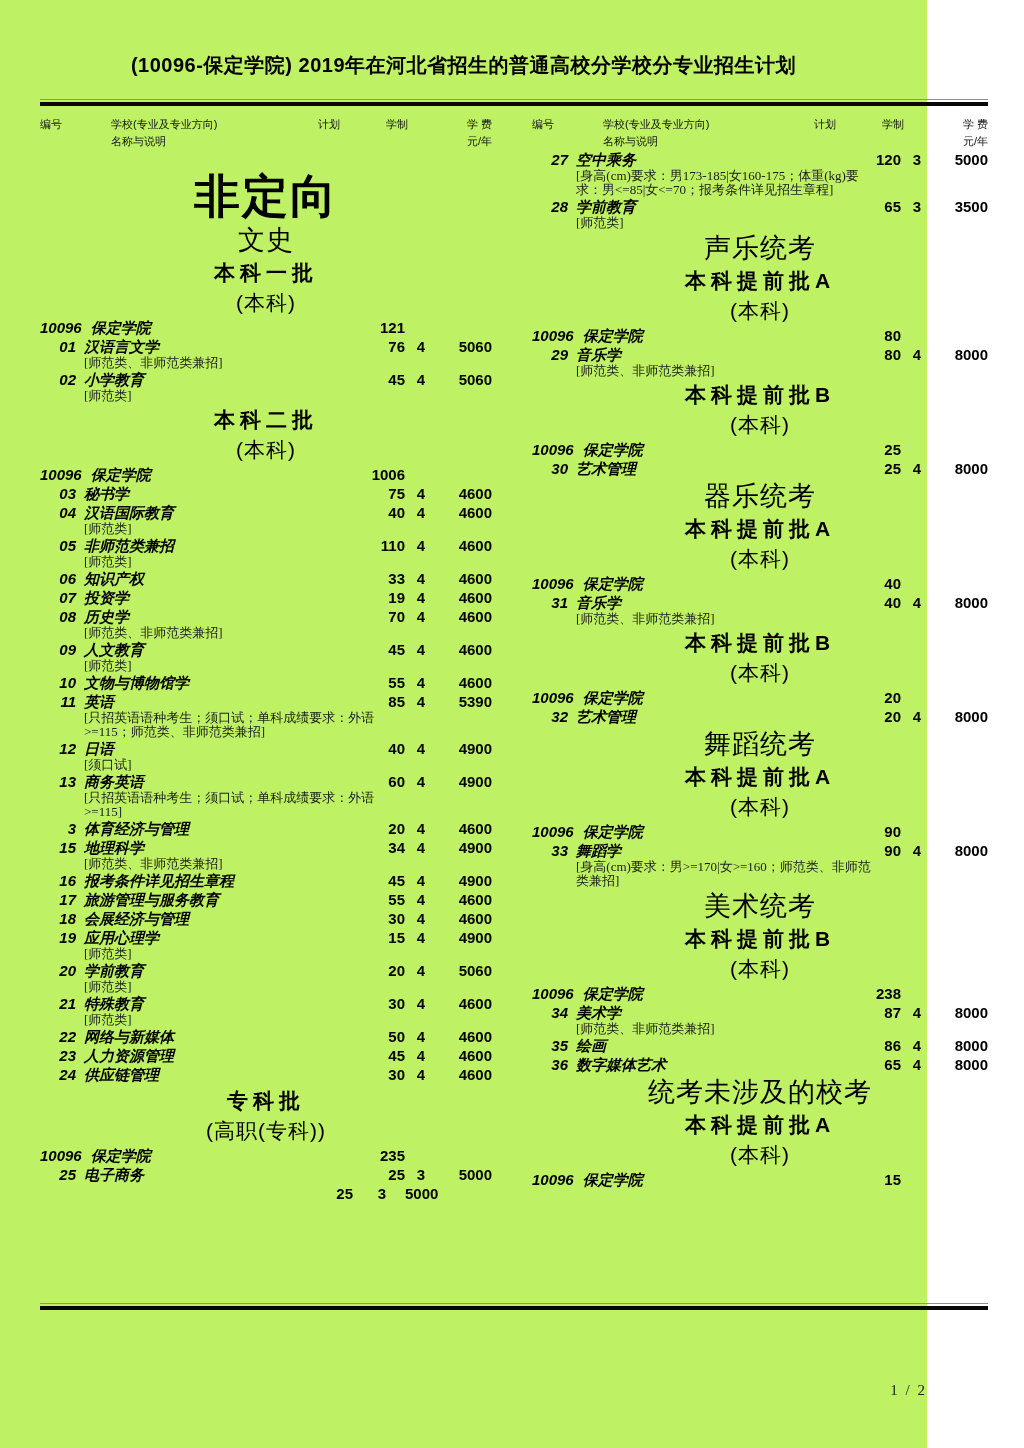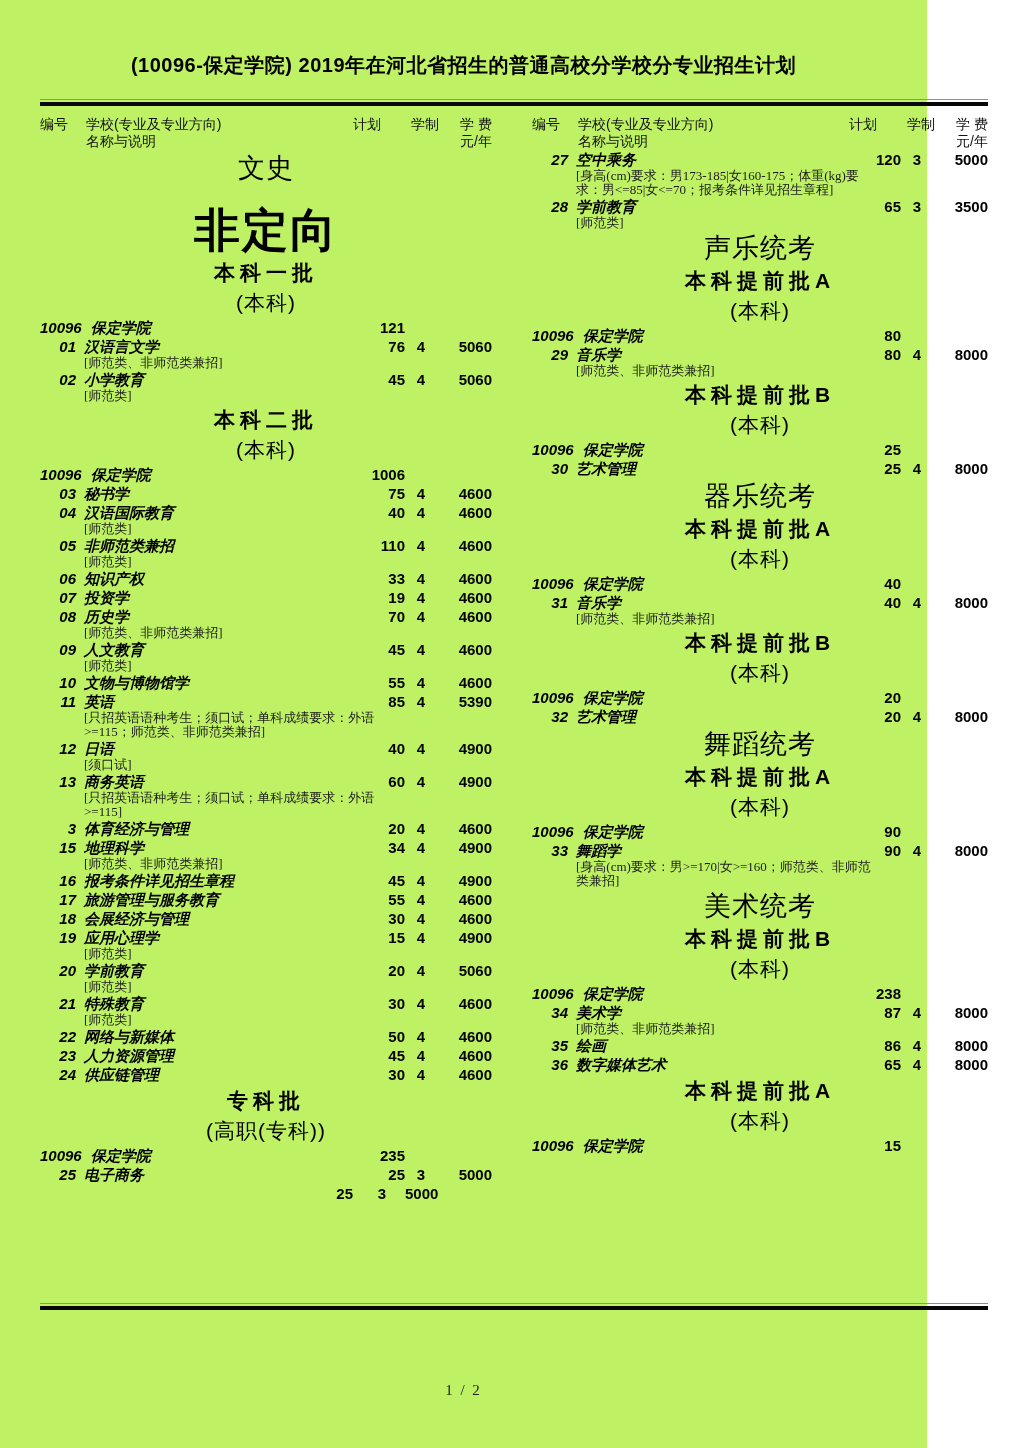--- a/index.html
+++ b/index.html
@@ -13,23 +13,23 @@
   .rule{position:absolute;left:40px;width:948px;height:2px;
         border-top:1px solid #8f8f8f;border-bottom:4px solid #070707;}
   .rule-top{top:99px;}
   .rule-bottom{top:1303px;}
 
   .col{position:absolute;top:116px;}
   .col-left{left:40px;width:452px;}
   .col-right{left:532px;width:456px;}
 
   .thead{display:grid;grid-template-columns:46px 1fr 52px 26px 61px;
-         font-size:14px;line-height:17px;color:#111;}
+         font-size:11px;line-height:17px;color:#111;gap:25px;}
   .th{white-space:nowrap;}
-  .th-plan{text-align:left;}
+  .th-plan{text-align:center;}
   .th-years{padding-left:6px;}
   .th-fee{text-align:right;}
 
   .blocks{margin-top:0;}
 
   .h{text-align:center;}
   .heading_xl{font-size:46px;line-height:52px;font-weight:700;margin-top:20px;letter-spacing:2px;}
   .heading_lg{font-size:27px;line-height:32px;margin-top:2px;letter-spacing:1px;}
   .heading_batch{font-size:21px;line-height:26px;font-weight:700;letter-spacing:5px;margin-top:4px;}
   .heading_paren{font-size:21px;line-height:26px;margin-top:4px;margin-bottom:2px;letter-spacing:1px;}
@@ -41,21 +41,21 @@
   .mname{margin-left:8px;}
   .code{}
   .sname{margin-left:9px;}
   .plan{text-align:right;}
   .years{text-align:center;padding-left:6px;}
   .fee{text-align:right;}
 
   .note{font-family:"Liberation Serif",serif;font-size:13px;line-height:14px;
         color:#1c1c1c;margin-left:44px;max-width:295px;}
 
-  .footer{position:absolute;top:1382px;left:0;width:100%;text-align:center;
+  .footer{position:absolute;top:1382px;left:0;width:100%;text-align:right;
           font-size:15px;font-family:"Liberation Serif",serif;color:#222;letter-spacing:2px;}
 </style>
 </head>
 <body>
 
 <div class="page">
 
   <div class="title">(10096-保定学院) 2019年在河北省招生的普通高校分学校分专业招生计划</div>
 
   <div class="rule rule-top"></div>
@@ -68,22 +68,22 @@
         <div class="th">名称与说明</div>
       </div>
       <div class="th th-plan">计划</div>
       <div class="th th-years">学制</div>
       <div class="th-fee">
         <div class="th">学 费</div>
         <div class="th">元/年</div>
       </div>
     </div>
     <div class="blocks">
+        <div class="h heading_xl">非定向</div>
         <div class="h heading_lg">文史</div>
-        <div class="h heading_xl">非定向</div>
         <div class="h heading_batch">本科一批</div>
         <div class="h heading_paren">(本科)</div>
         <div class="row">
           <div class="name-area">
             <div class="code">10096</div>
             <div class="sname">保定学院</div>
           </div>
           <div class="plan">121</div>
           <div class="years"></div>
           <div class="fee"></div>
@@ -530,20 +530,21 @@
         </div>
         <div class="row">
           <div class="name-area">
             <div class="no">36</div>
             <div class="mname">数字媒体艺术</div>
           </div>
           <div class="plan">65</div>
           <div class="years">4</div>
           <div class="fee">8000</div>
         </div>
+        <div class="h heading_lg">统考未涉及的校考</div>
         <div class="h heading_batch">本科提前批A</div>
         <div class="h heading_paren">(本科)</div>
         <div class="row">
           <div class="name-area">
             <div class="code">10096</div>
             <div class="sname">保定学院</div>
           </div>
           <div class="plan">15</div>
           <div class="years"></div>
           <div class="fee"></div>

